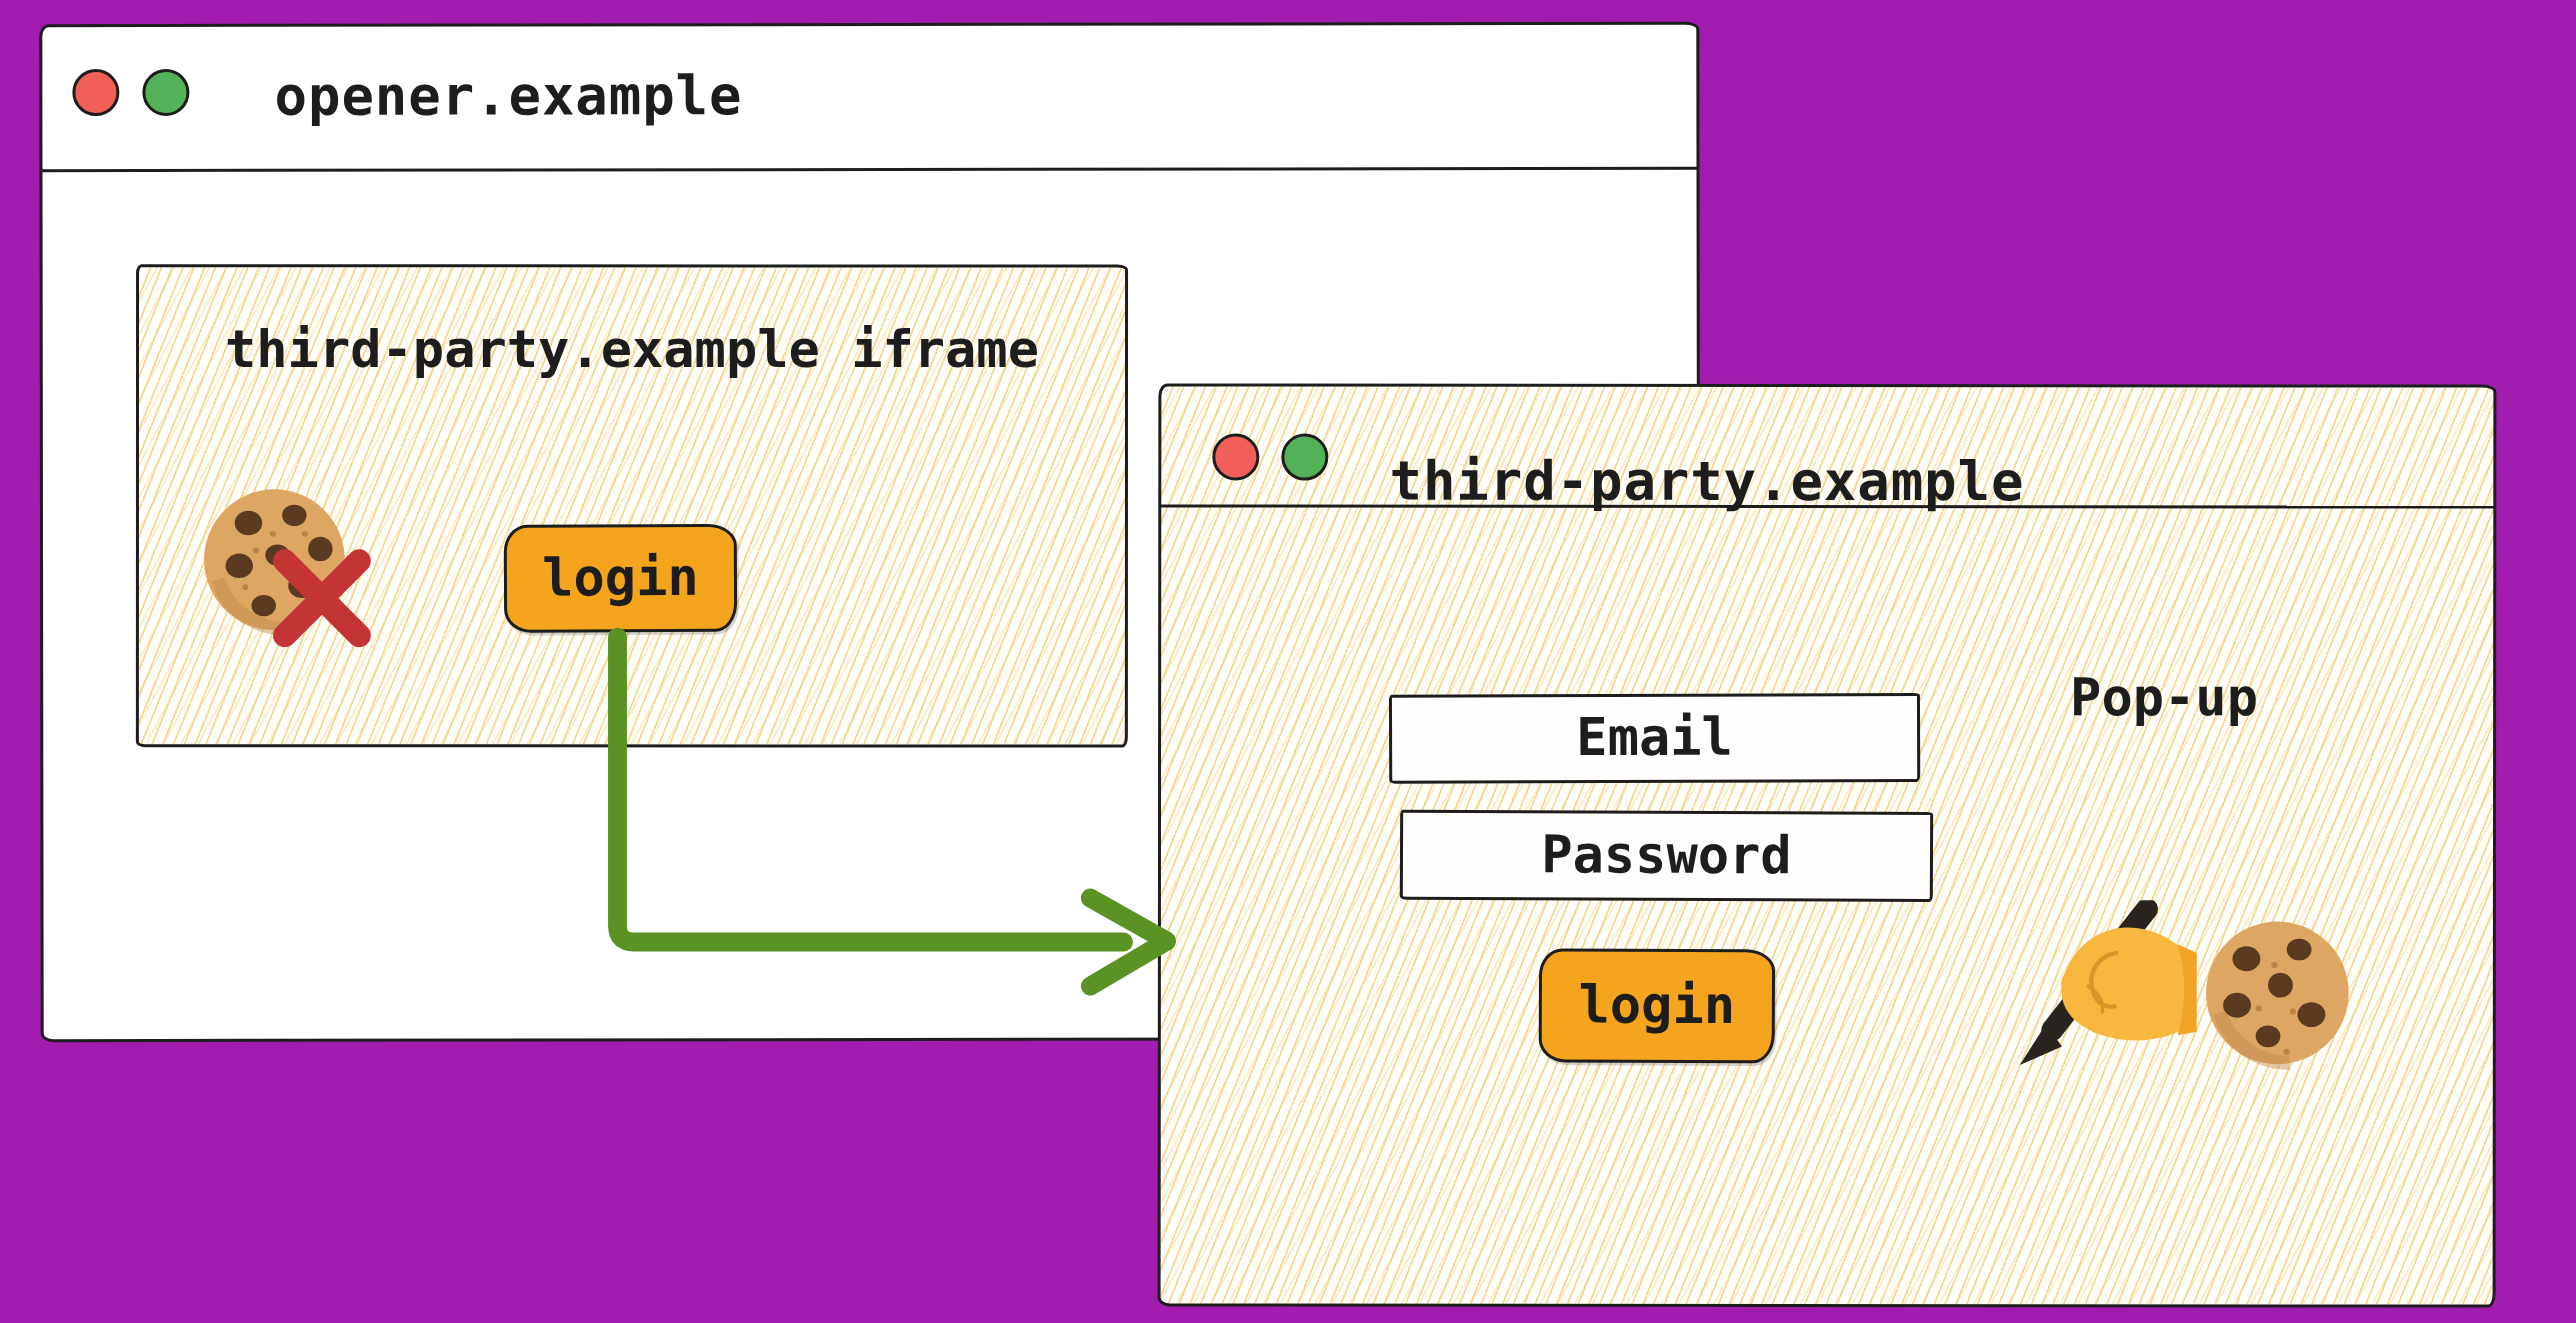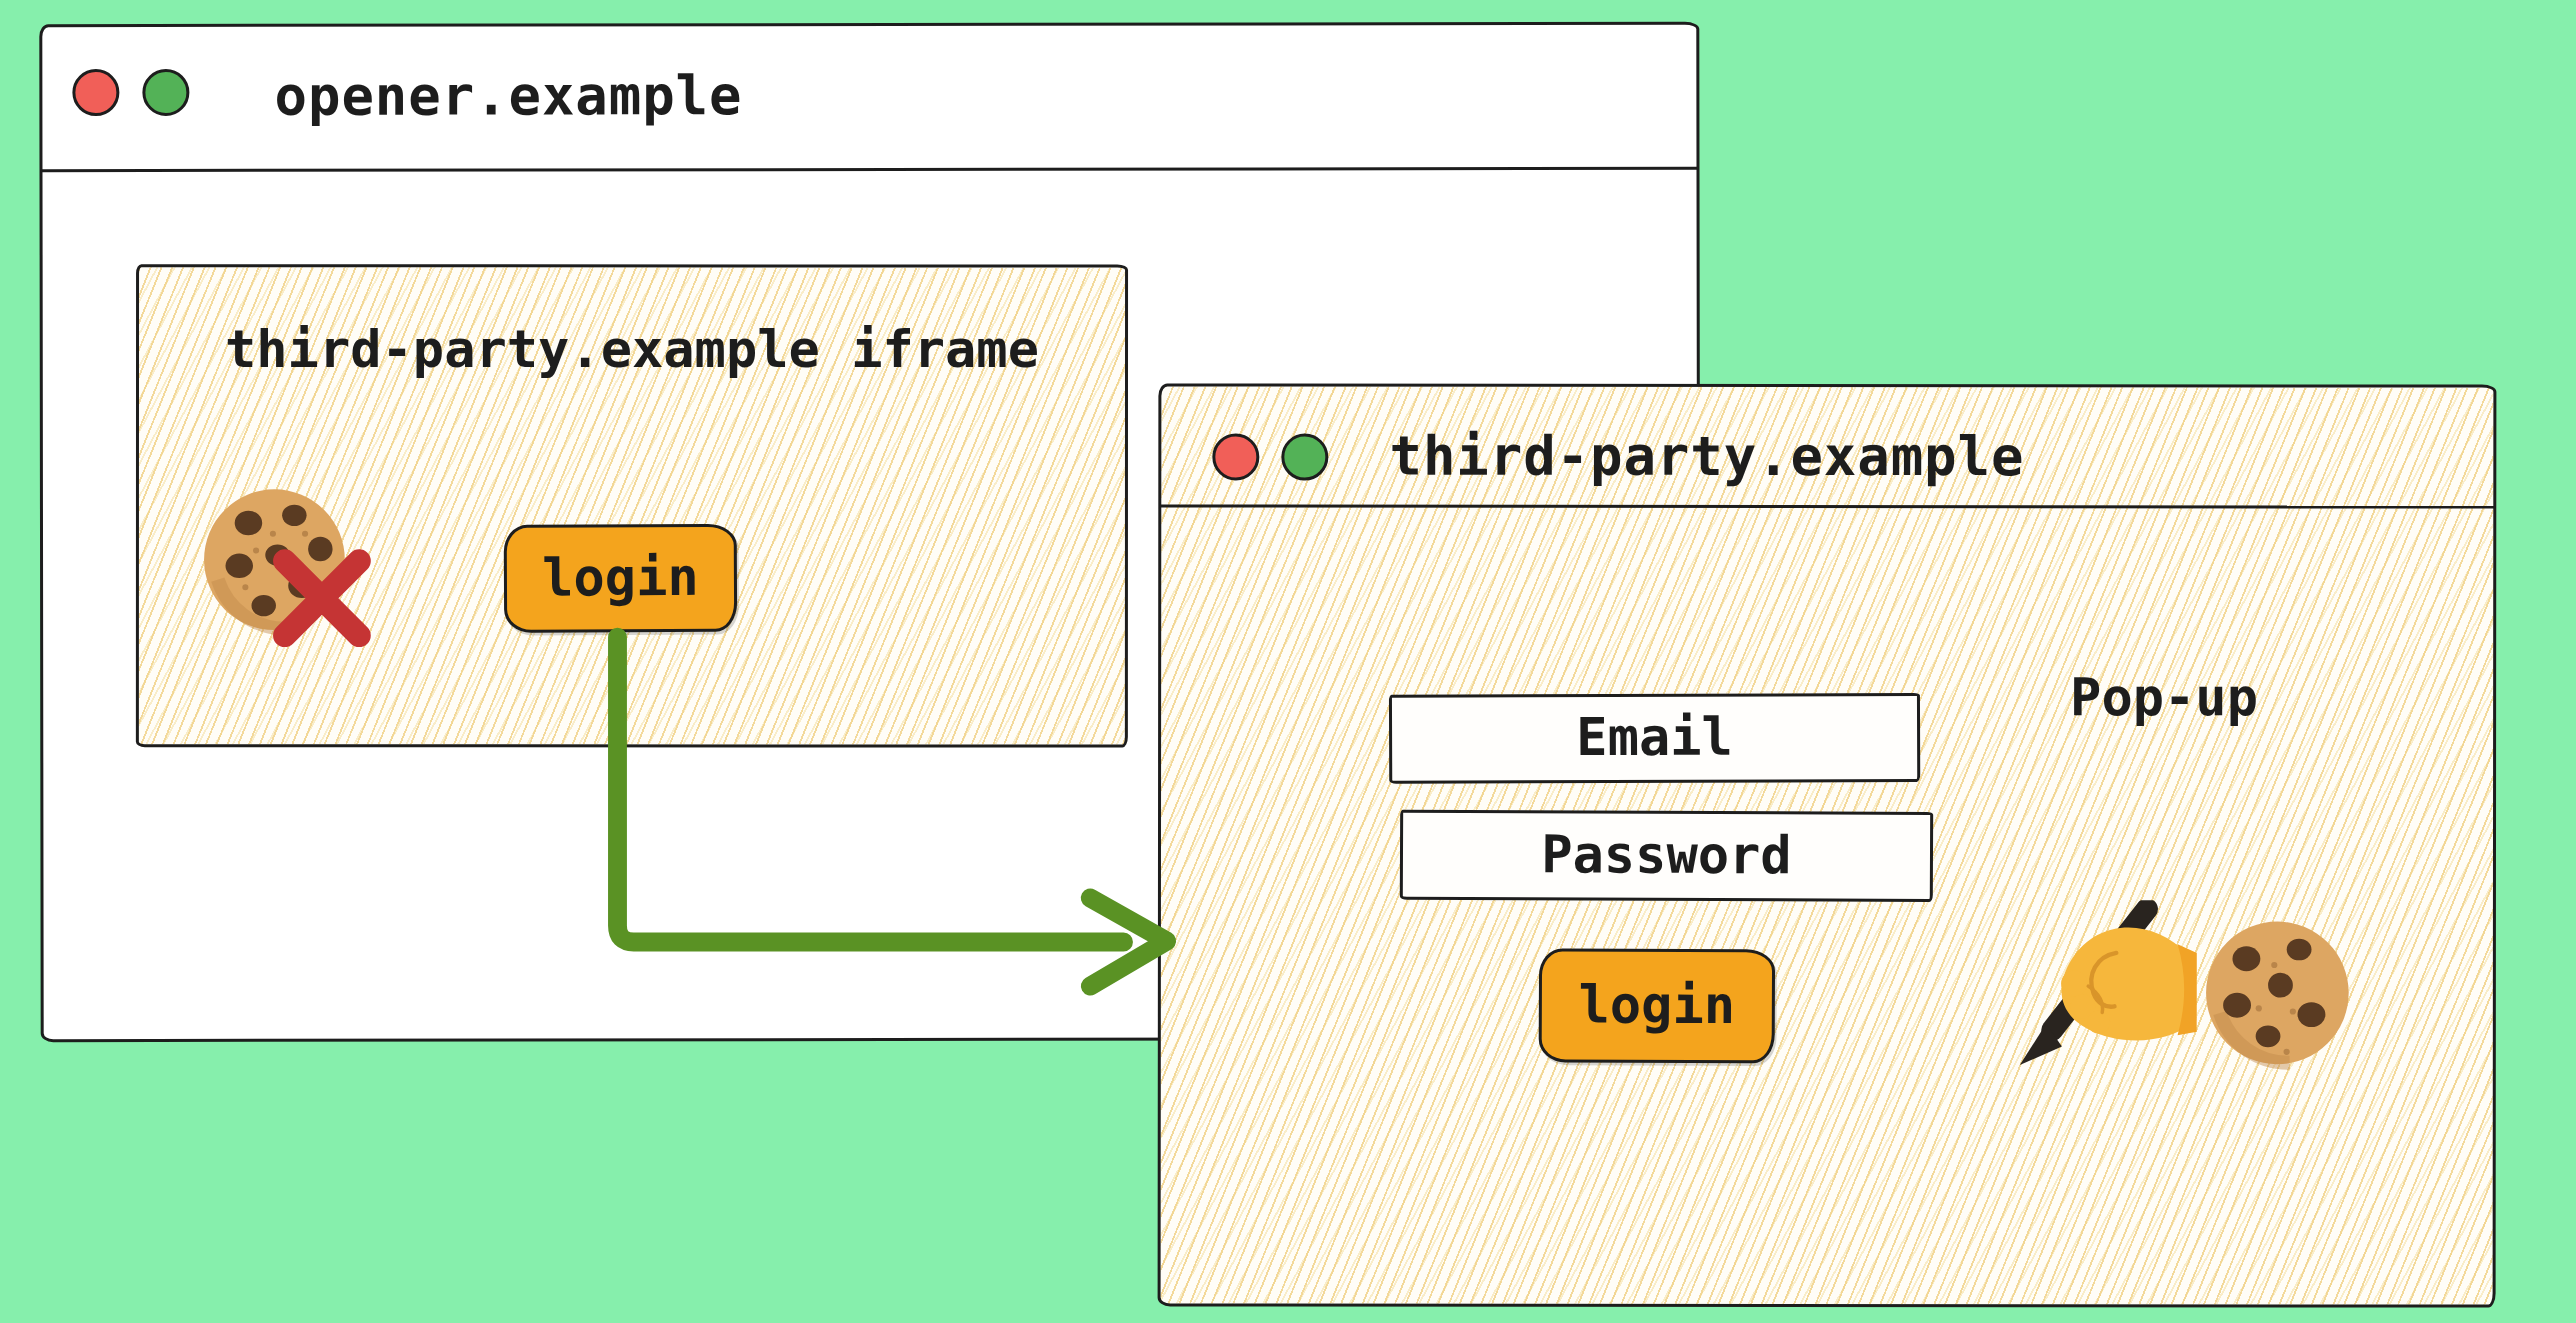--- a/index.html
+++ b/index.html
@@ -1,18 +1,18 @@
 <!DOCTYPE html>
 <html style="font-size:14.4px"><head>
 <meta charset="utf-8">
 <style>
   html,body{margin:0;padding:0;background:#ffffff;}
   #canvas{
     position:relative;width:2576px;height:1324px;overflow:hidden;
-    background:#86efac;color:#1d1d1d;
+    background:#a21caf;color:#1d1d1d;
     font-family:"DejaVu Sans Mono","Liberation Mono",monospace;
     font-weight:700;
     text-decoration:underline;
   }
   .abs{position:absolute;}
   .win{
     position:absolute;border:3.6px solid #1d1d1d;background:#ffffff;
     border-radius:9px 14.4px 7.2px 12.6px / 12.6px 7.2px 14.4px 9px;
   }
   .titlebar{
@@ -59,21 +59,21 @@
     padding-left:28px;
   }
   #iframe-label{left:0;right:0;top:52px;text-align:center;}
   #iframe-cookie{left:59px;top:216px;width:153px;height:153px;}
   #iframe-cross{left:129px;top:280px;width:108px;height:102px;}
   #iframe-login-button{left:365px;top:257px;width:227px;height:102px;line-height:101px;transform:rotate(-0.3deg);}
   #popup-window{left:1158px;top:384px;width:1332px;height:917px;z-index:20;transform:rotate(0.05deg);}
   #popup-titlebar{height:120px;}
   #popup-dot-red{left:53px;top:49px;background:#f15f58;}
   #popup-dot-green{left:122px;top:49px;background:#53b257;}
-  #popup-title{left:230px;top:40px;}
+  #popup-title{left:230px;top:65px;}
   #email-field{left:228px;top:307px;width:525px;height:83px;line-height:81px;transform:rotate(-0.25deg);}
   #password-field{left:239px;top:424px;width:527px;height:84px;line-height:83px;transform:rotate(0.2deg);}
   #popup-login-button{left:378px;top:562px;width:230px;height:108px;line-height:106px;transform:rotate(0.2deg);}
   #popup-label{left:909px;top:280px;width:270px;text-align:left;}
   #popup-hand{left:852px;top:513px;width:184px;height:171px;}
   #popup-cookie{left:1039px;top:528px;width:155px;height:155px;}
 </style>
 </head>
 <body>
 

